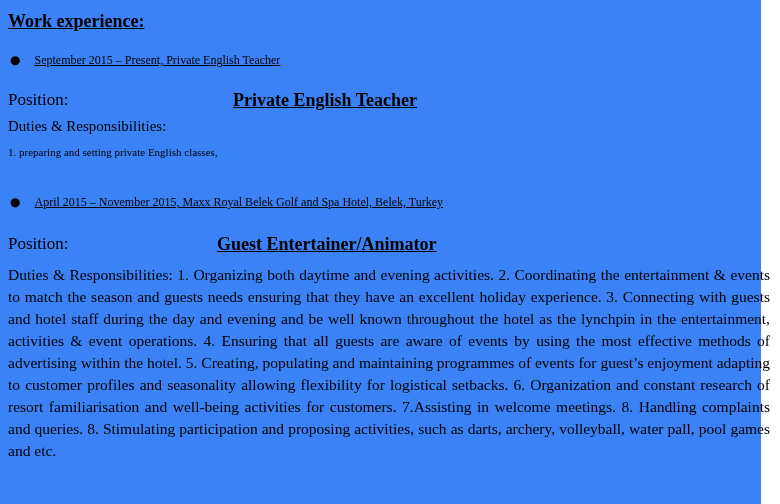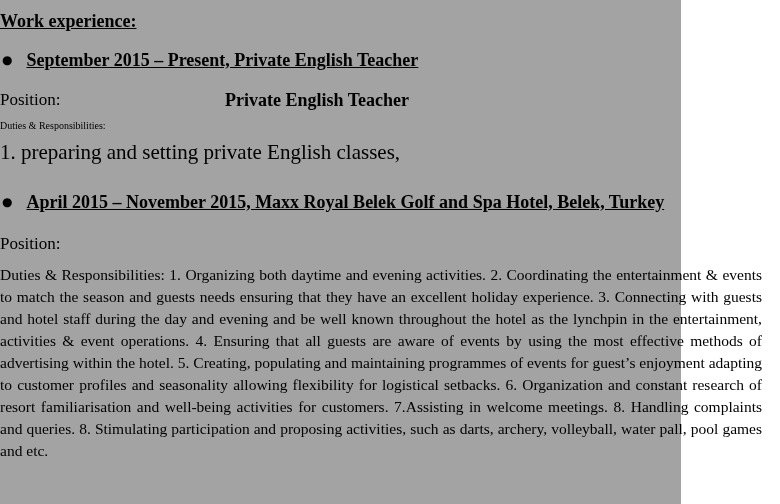--- a/index.html
+++ b/index.html
@@ -7,26 +7,26 @@
     padding: 0;
     background: #ffffff;
   }
   body {
     width: 780px;
     height: 504px;
     overflow: hidden;
   }
   .doc {
     box-sizing: border-box;
-    width: 681px;
+    width: 761px;
     height: 504px;
-    padding: 10px 10px 0 0;
+    padding: 10px 10px 0 8px;
     font-family: "Liberation Serif", "DejaVu Serif", serif;
     color: #000000;
-    background: #a3a3a3;
+    background: #3b82f6;
   }
   .doc-title {
     font-size: 18px;
     font-weight: bold;
     text-decoration: underline;
     line-height: 22px;
   }
   .job-heading-row {
     display: flex;
     align-items: center;
@@ -39,56 +39,57 @@
     margin-top: 25px;
   }
   .bullet-glyph {
     font-size: 12px;
     line-height: 22px;
     flex: 0 0 auto;
     margin-right: 14px;
     font-family: "DejaVu Sans", sans-serif;
   }
   .job-heading {
-    font-size: 18px;
-    font-weight: bold;
+    font-size: 12px;
+    font-weight: normal;
     text-decoration: underline;
     line-height: 24px;
   }
   .pos-row {
     position: relative;
     font-size: 17px;
     line-height: 22px;
     height: 22px;
   }
   .pos-row.first {
     margin-top: 17px;
   }
   .pos-row.second {
     margin-top: 19px;
   }
   .pos-value {
     position: absolute;
     top: 0;
     font-weight: bold;
     font-size: 18px;
+    text-decoration: underline;
   }
   .pos-value.first {
     left: 225px;
   }
   .pos-value.second {
     left: 209px;
   }
   .duties-label {
-    font-size: 10px;
+    font-size: 15px;
     line-height: 26px;
     margin-top: 2px;
   }
   .duty-line {
-    font-size: 21px;
+    font-size: 11px;
     line-height: 26px;
   }
   .duties-paragraph {
     margin-top: 9px;
     font-size: 15.5px;
     line-height: 22px;
     text-align: justify;
     width: 762px;
   }
 </style>
@@ -115,17 +116,18 @@
     <div class="duty-line">1. preparing and setting private English classes,</div>
   </div>
 
   <div class="job-heading-row second">
     <span class="bullet-glyph">●</span>
     <span class="job-heading">April 2015 – November 2015, Maxx Royal Belek Golf and Spa Hotel, Belek, Turkey</span>
   </div>
 
   <div class="pos-row second">
     <span>Position:</span>
+    <span class="pos-value second">Guest Entertainer/Animator</span>
   </div>
 
   <div class="duties-paragraph">Duties &amp; Responsibilities: 1. Organizing both daytime and evening activities. 2. Coordinating the entertainment &amp; events to match the season and guests needs ensuring that they have an excellent holiday experience. 3. Connecting with guests and hotel staff during the day and evening and be well known throughout the hotel as the lynchpin in the entertainment, activities &amp; event operations. 4. Ensuring that all guests are aware of events by using the most effective methods of advertising within the hotel. 5. Creating, populating and maintaining programmes of events for guest’s enjoyment adapting to customer profiles and seasonality allowing flexibility for logistical setbacks. 6. Organization and constant research of resort familiarisation and well-being activities for customers. 7.Assisting in welcome meetings. 8. Handling complaints and queries. 8. Stimulating participation and proposing activities, such as darts, archery, volleyball, water pall, pool games and etc.</div>
 
 </div>
 
 </body></html>

